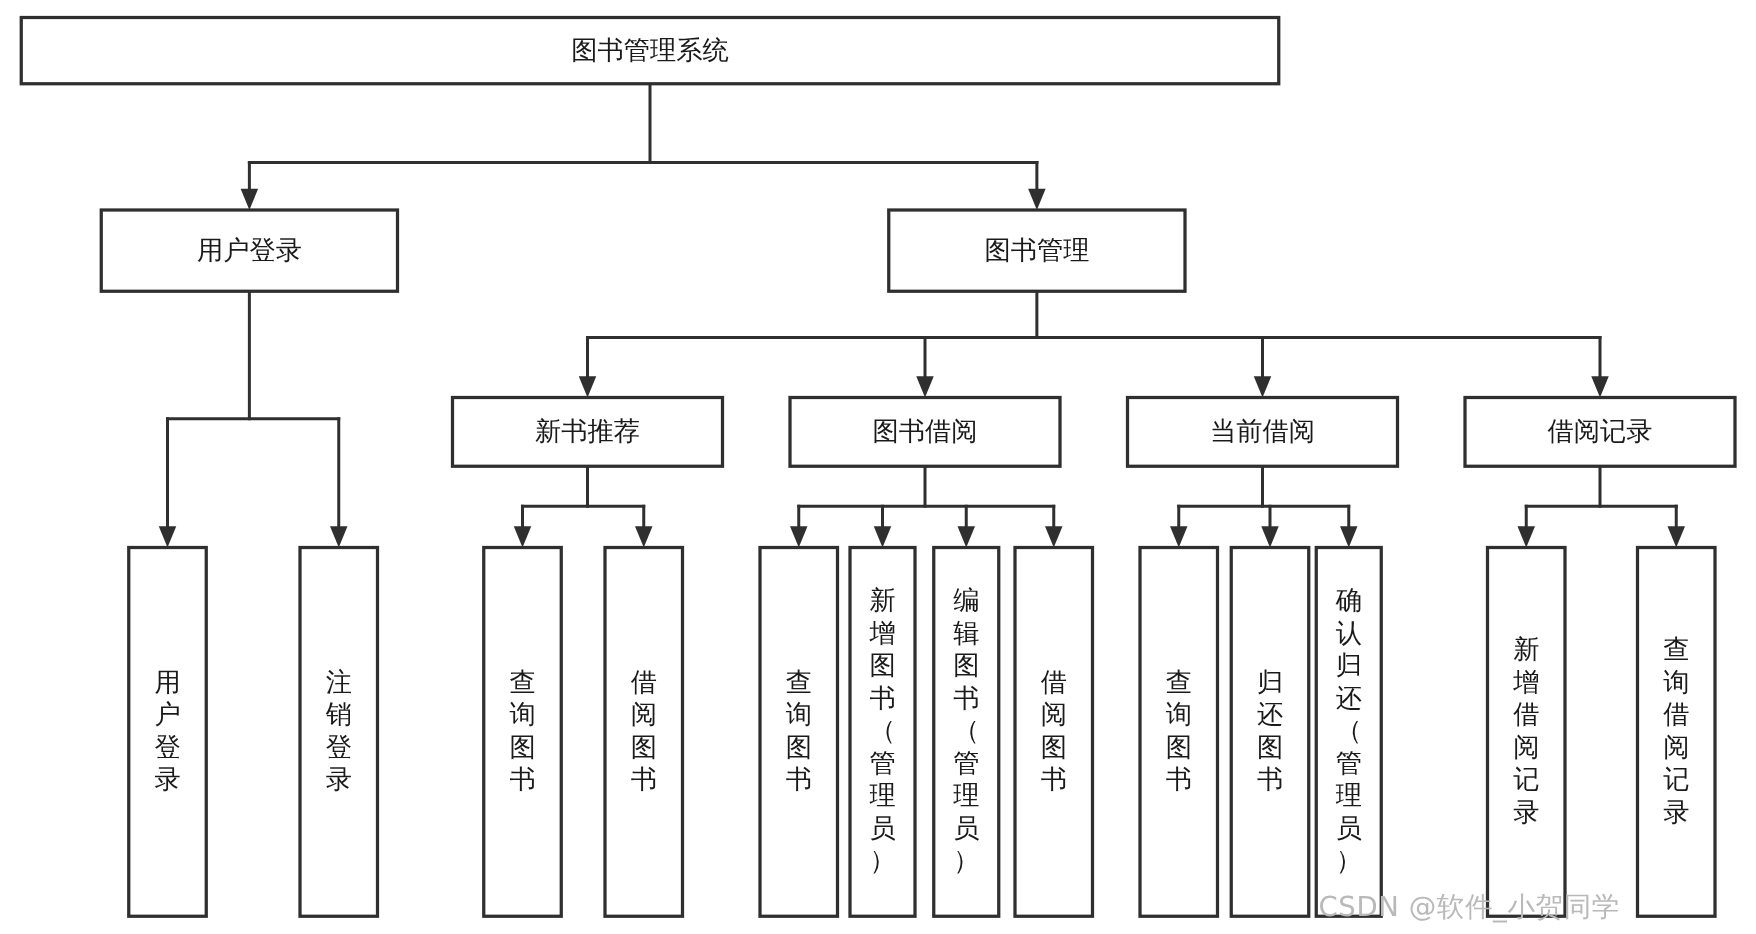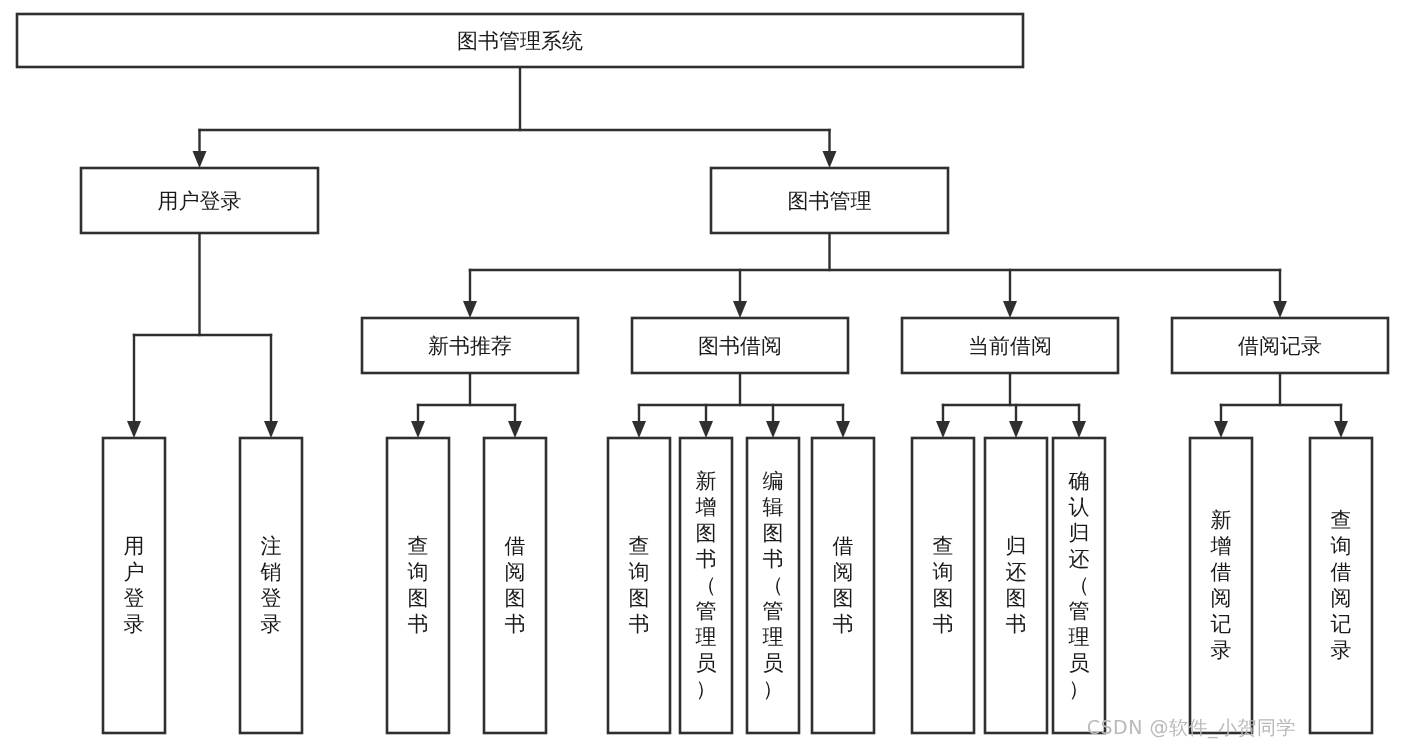--- a/index.html
+++ b/index.html
@@ -53,21 +53,21 @@
     font-family: "DejaVu Sans", "Liberation Sans", sans-serif;
     fill: #1a1a1a;
     font-size: 21px;
     text-anchor: middle;
   }
   .watermark {
     position: absolute;
     right: 12px;
     bottom: 6px;
     font-family: "DejaVu Sans", "Liberation Sans", sans-serif;
-    font-size: 19px;
+    font-size: 22px;
     color: #b9b9b9;
     letter-spacing: 0.5px;
     white-space: nowrap;
     user-select: none;
   }
 </style>
 </head>
 <body>
 
 <div id="diagram-root">

